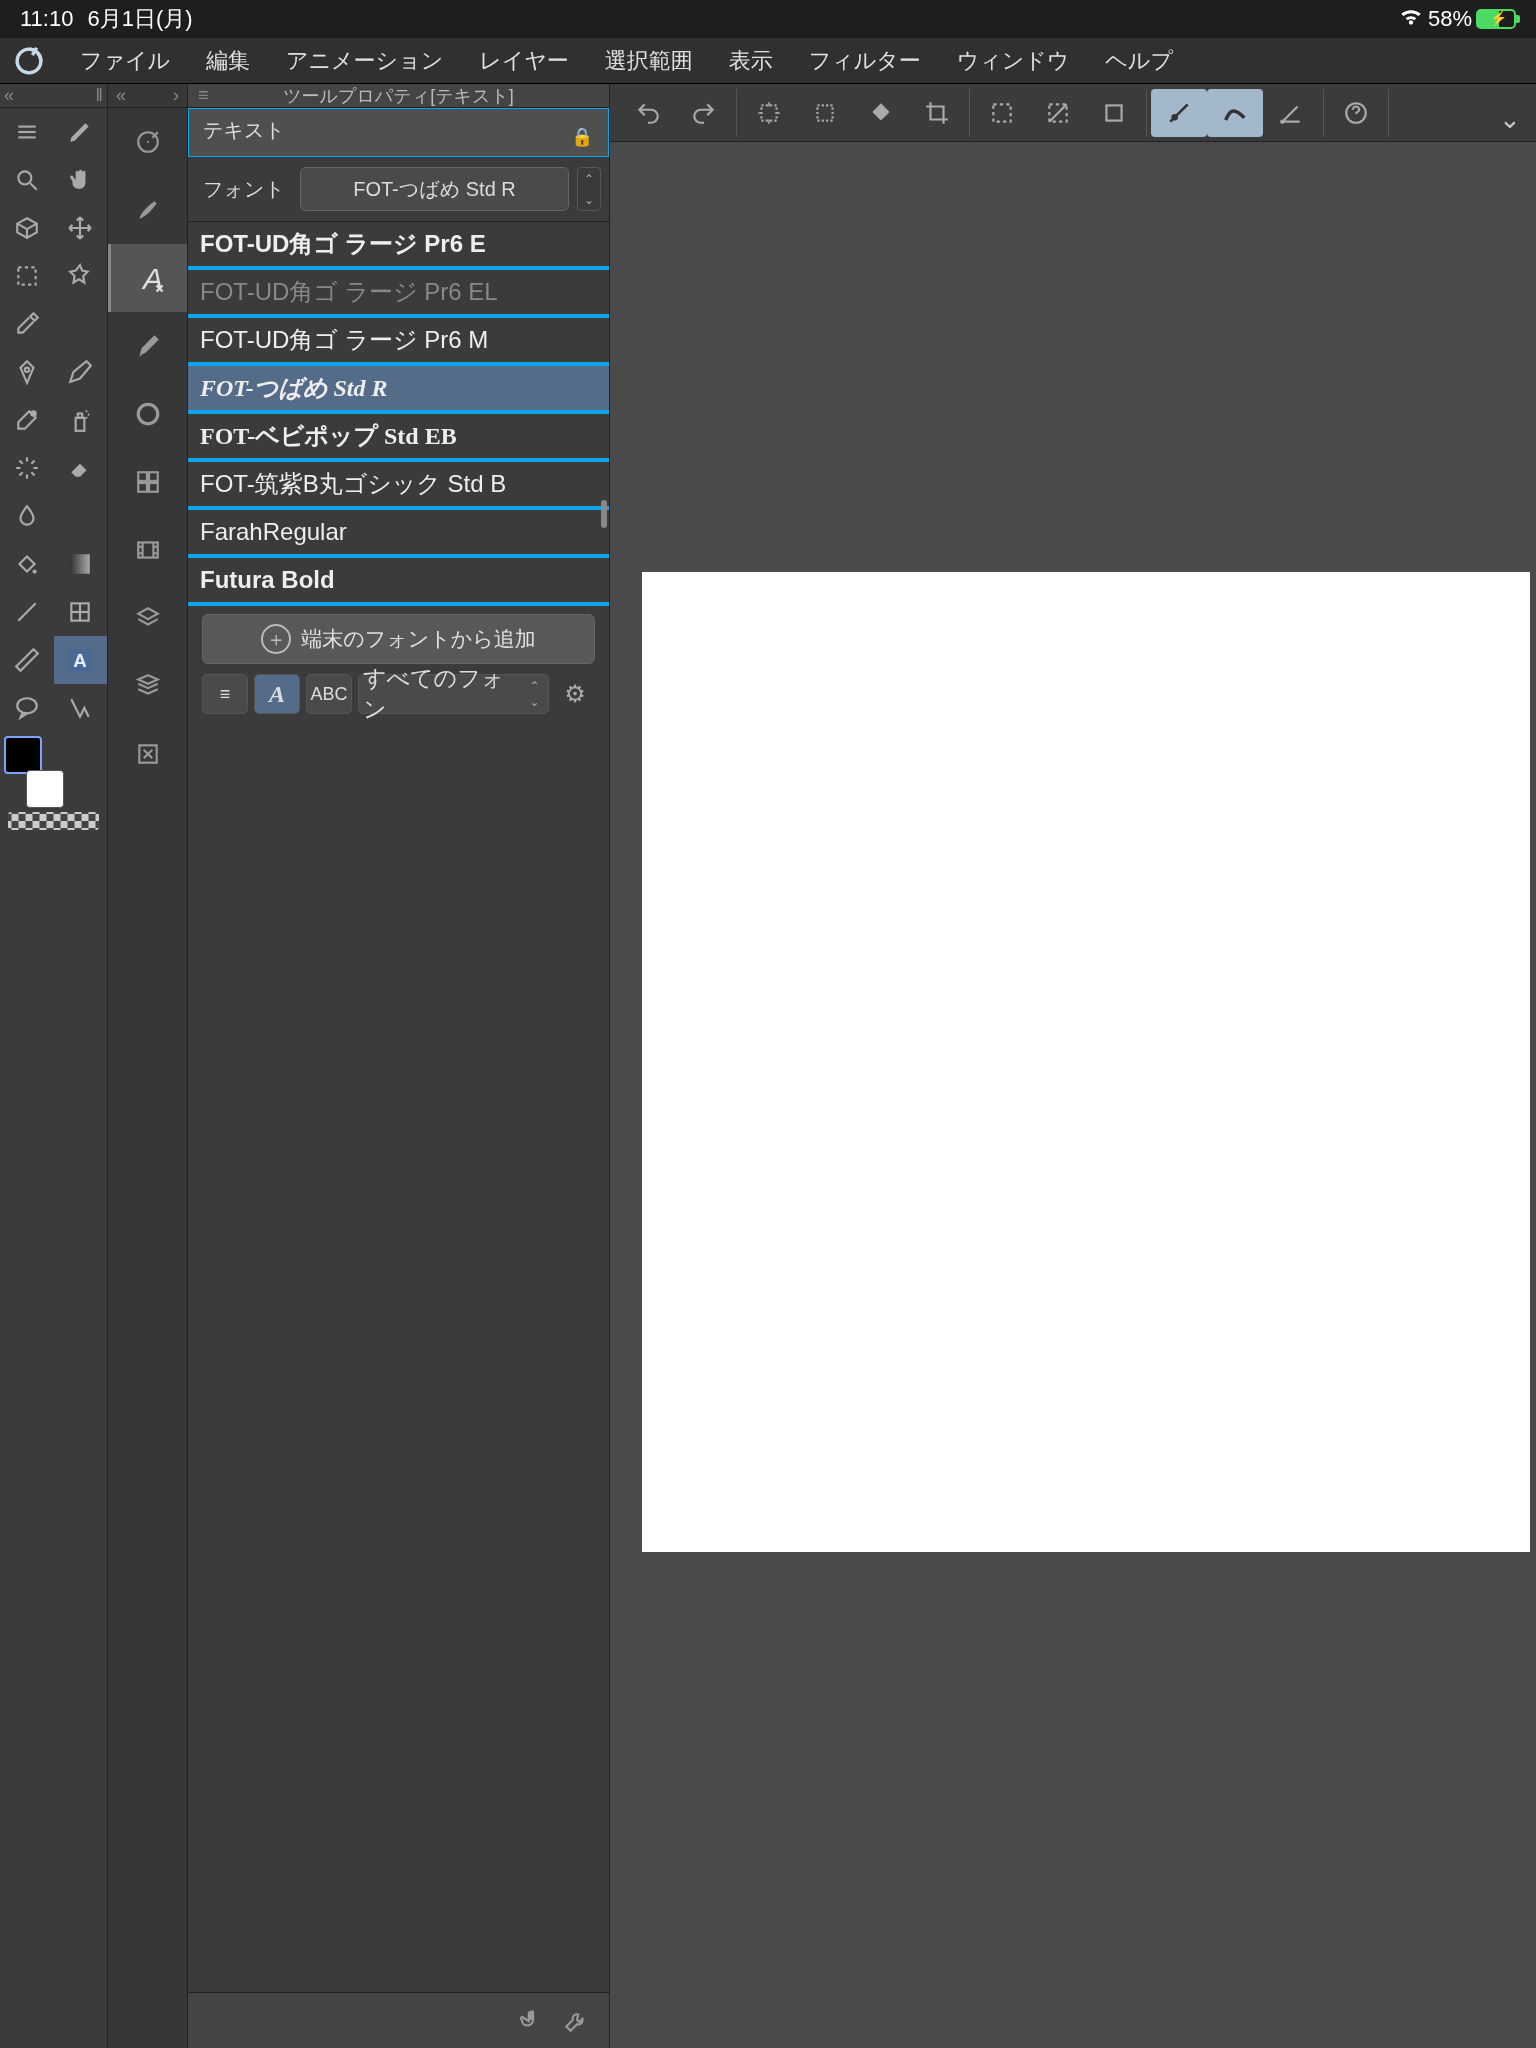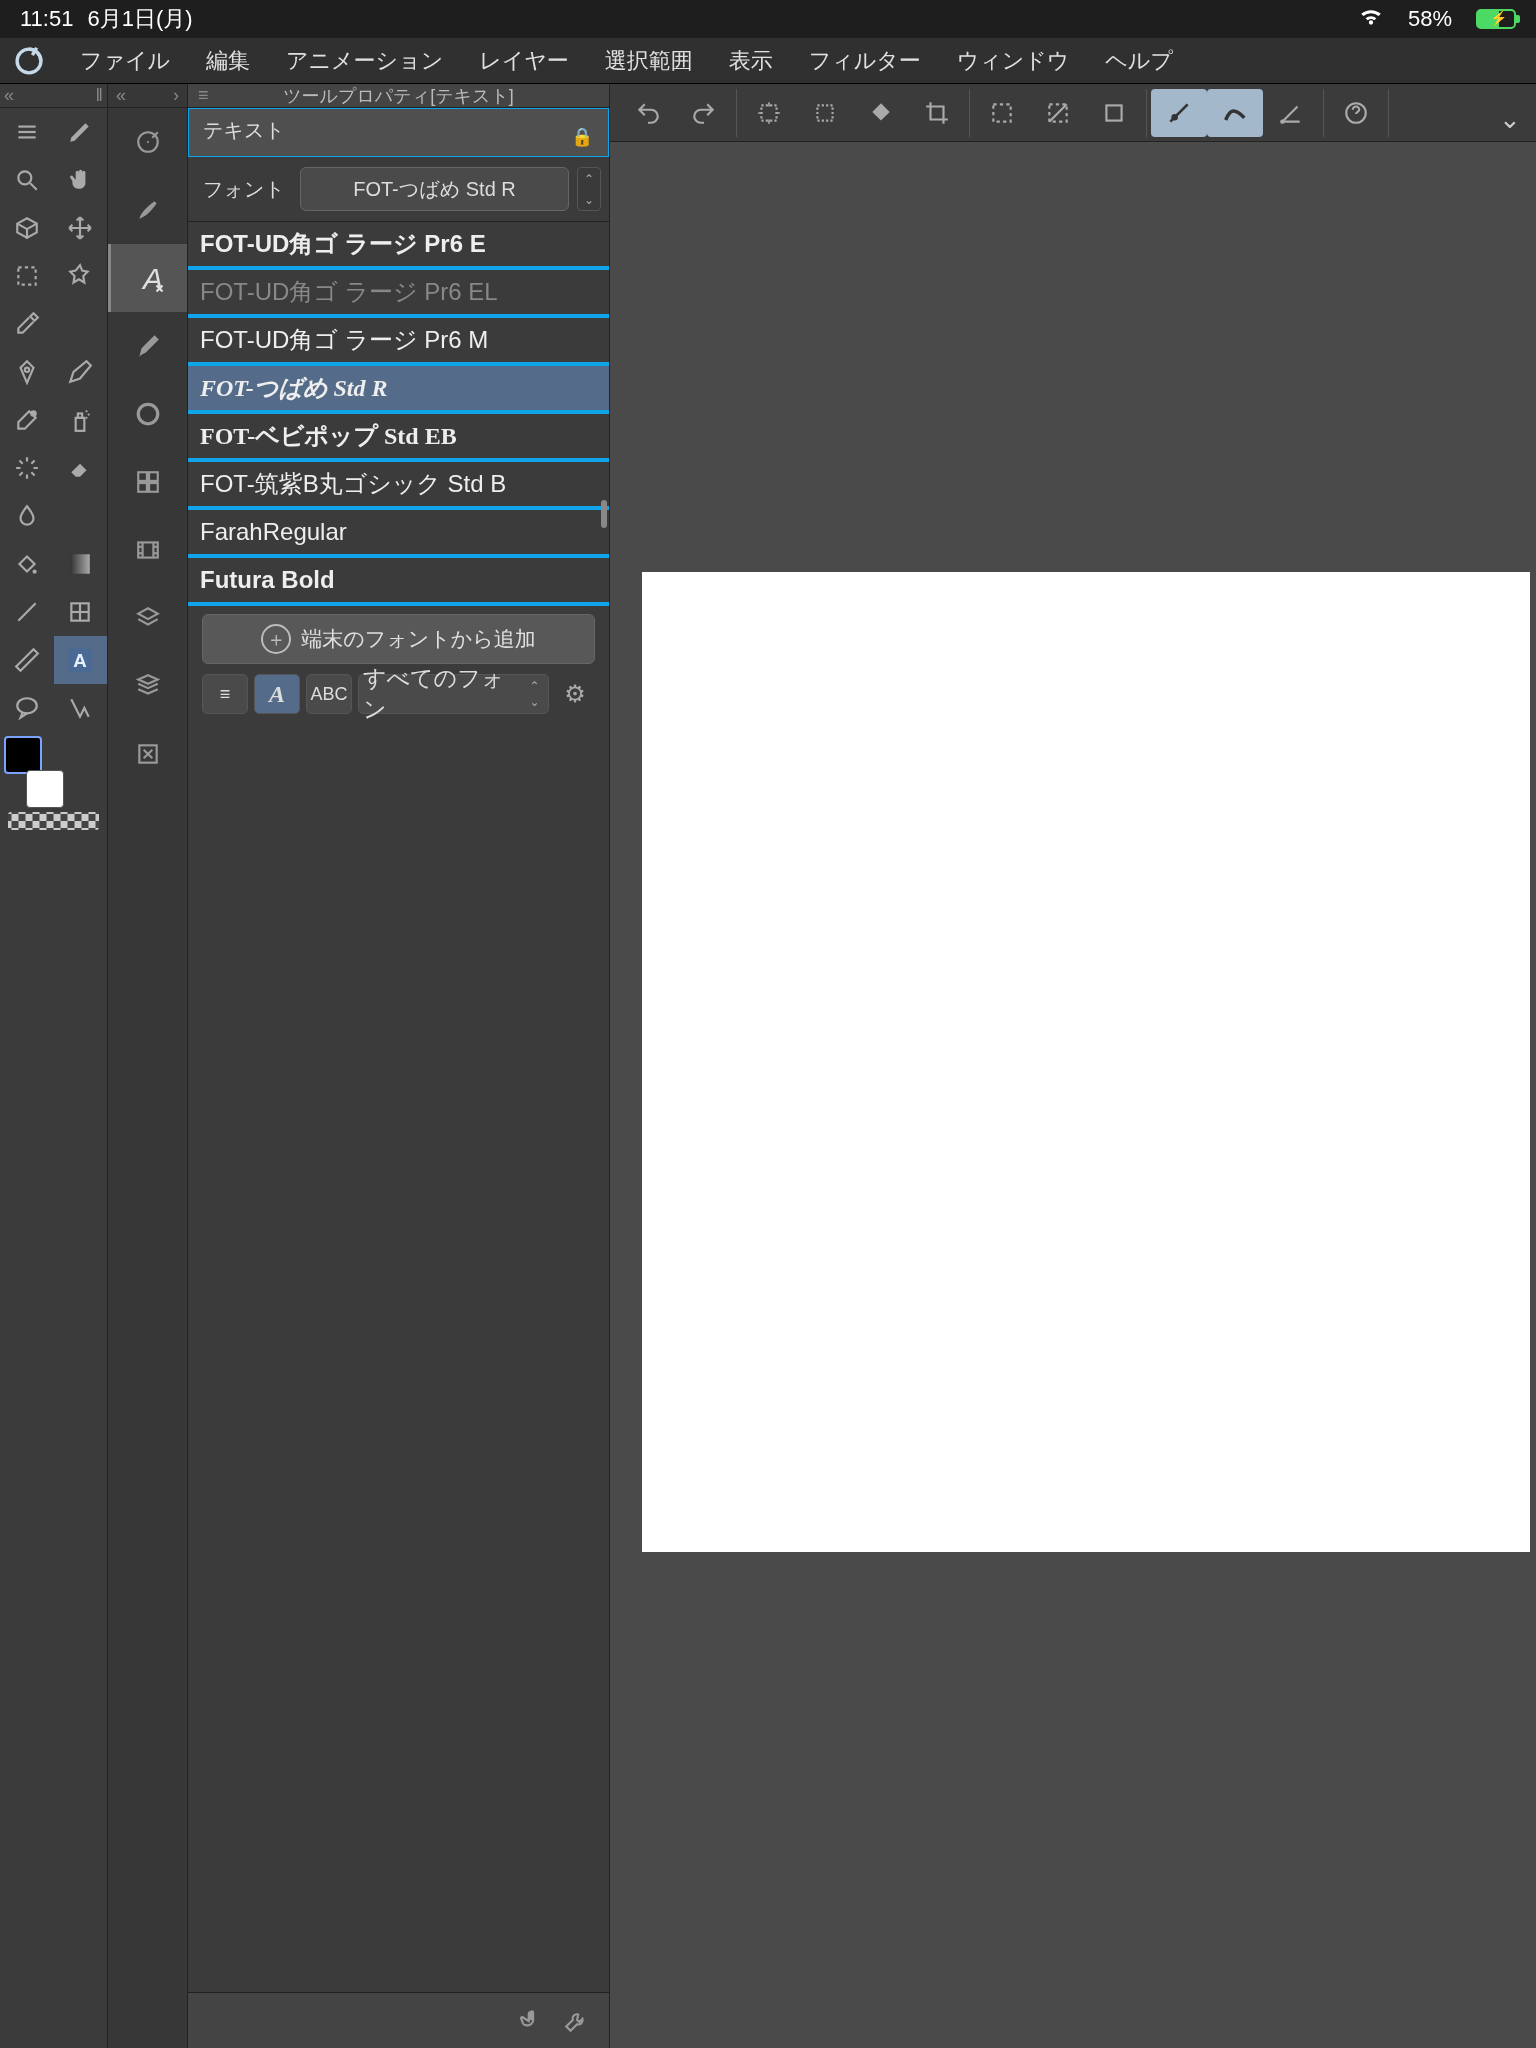--- a/index.html
+++ b/index.html
@@ -1,21 +1,21 @@
 <!DOCTYPE html>
 <html><head>
 <meta charset="utf-8">
 <style>
   * { margin: 0; padding: 0; box-sizing: border-box; font-family: -apple-system, "Hiragino Sans", sans-serif; }
   body { width: 1536px; height: 2048px; background: #1e1e1e; overflow: hidden; color: #ccc; }
   
   
   .status-bar { height: 38px; background: #1e1e1e; color: #fff; display: flex; align-items: center; justify-content: space-between; padding: 0 20px; font-size: 22px; font-weight: 500; }
   .status-left { display: flex; align-items: center; gap: 14px; }
-  .status-right { display: flex; align-items: center; gap: 24px; }
+  .status-right { display: flex; align-items: center; gap: 4px; }
   .battery { width: 40px; height: 20px; border: 2px solid #4cd964; border-radius: 5px; position: relative; background: linear-gradient(to right, #4cd964 58%, transparent 58%); }
   .battery::after { content: ""; position: absolute; right: -6px; top: 4px; width: 4px; height: 8px; background: #4cd964; border-radius: 0 2px 2px 0; }
   .bolt { font-size: 14px; color: #000; position: absolute; left: 12px; top: -1px; }
   
   
   .menu-bar { height: 46px; background: #303030; display: flex; align-items: center; padding: 0 8px; border-bottom: 1px solid #000; }
   .app-logo { width: 42px; height: 36px; display: flex; align-items: center; justify-content: center; margin-right: 12px; }
   .menu-item { color: #e0e0e0; font-size: 22px; padding: 4px 18px; }
   
   
@@ -86,21 +86,21 @@
   
   
   .ico { width: 26px; height: 26px; stroke: currentColor; fill: none; stroke-width: 2; }
   .ico-fill { fill: currentColor; stroke: none; }
 </style>
 </head>
 <body>
 
 <div class="status-bar">
   <div class="status-left">
-    <span>11:51</span>
+    <span>11:10</span>
     <span>6月1日(月)</span>
   </div>
   <div class="status-right">
     <span>
       <svg class="ico ico-fill" viewBox="0 0 24 24">
           <path d="M12 20a2 2 0 100-4 2 2 0 000 4zm-5-6a8 8 0 0110 0l-2 2a5 5 0 00-6 0zm-4-4a14 14 0 0118 0l-2 2a11 11 0 00-14 0z" fill="#fff"></path>
         </svg>
     </span>
     <span>58%</span>
     <span class="battery">

